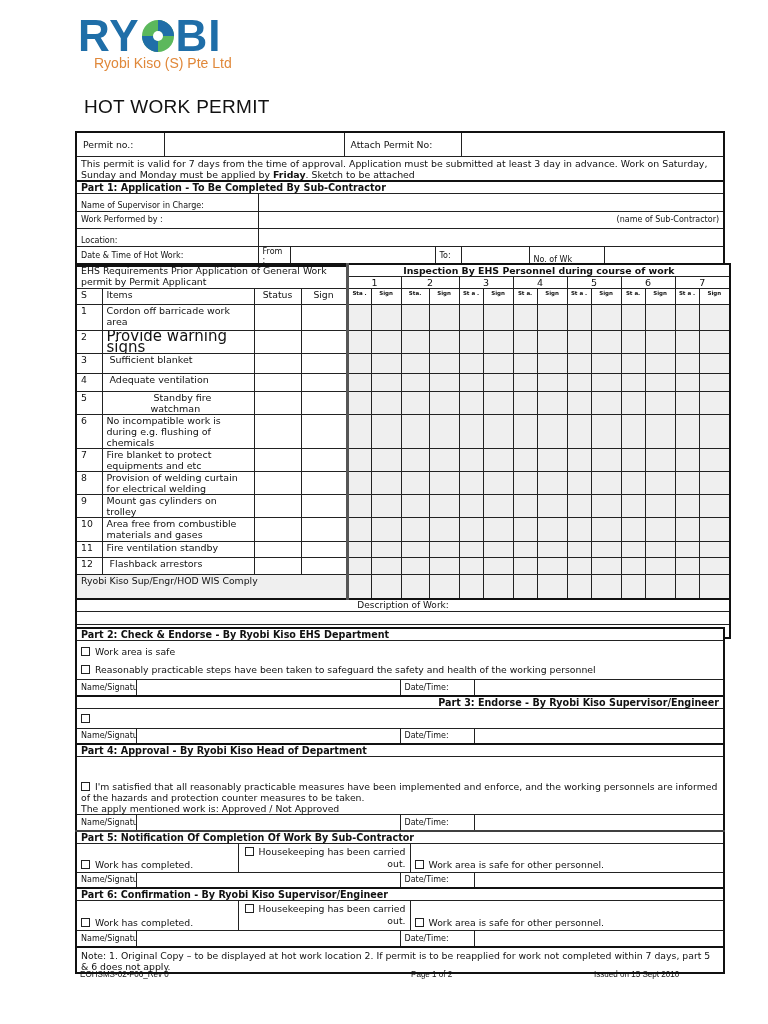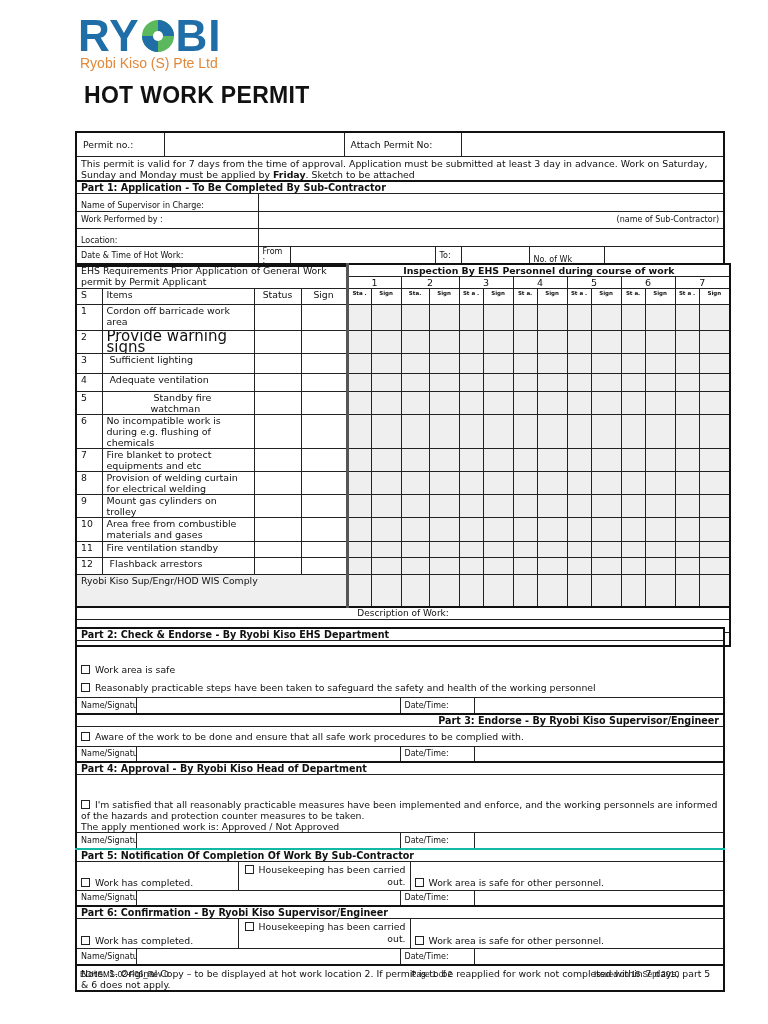--- a/index.html
+++ b/index.html
@@ -1,21 +1,21 @@
 <!DOCTYPE html>
 <html><head>
 <meta charset="utf-8">
 <style>
   html,body{margin:0;padding:0;background:#fff;}
   body{width:768px;height:1024px;position:relative;overflow:hidden;font-family:"DejaVu Sans",sans-serif;color:#111;}
   .logo{position:absolute;left:78px;top:16px;}
   .logo-word{font-family:"Liberation Sans",sans-serif;font-weight:900;font-size:44px;color:#1f6ea8;letter-spacing:1px;line-height:40px;display:flex;align-items:center;}
   .logo-o{display:inline-block;width:34px;height:34px;margin:0 1px;}
-  .logo-sub{font-family:"Liberation Sans",sans-serif;font-size:14px;color:#e0883a;margin-top:-1px;margin-left:2px;}
-  .title{position:absolute;left:84px;top:82px;font-family:"Liberation Sans",sans-serif;font-weight:bold;font-size:23px;letter-spacing:.3px;}
+  .logo-sub{font-family:"Liberation Sans",sans-serif;font-size:14px;color:#e0883a;margin-top:-1px;margin-left:16px;}
+  .title{position:absolute;left:84px;top:96px;font-family:"Liberation Sans",sans-serif;font-weight:normal;font-size:19px;letter-spacing:.3px;}
   table{border-collapse:collapse;table-layout:fixed;}
   td{border:1px solid #222;padding:0 4px;font-size:9.3px;vertical-align:top;line-height:11px;overflow:hidden;}
   .t{position:absolute;left:75px;width:648px;}
   .outer{border:2px solid #111;}
   .hdr{font-weight:bold;font-size:9.6px;background:#fff;}
   .small{font-size:8px;}
   .tiny{font-size:5.5px;font-weight:bold;text-align:center;padding:1px 0;line-height:7px;}
   .grey{background:#efefef;}
   .cb{display:inline-block;width:7px;height:7px;border:1px solid #222;margin-right:5px;vertical-align:-1px;}
   .footer{position:absolute;top:968px;font-family:"Liberation Sans",sans-serif;font-size:9.5px;transform:scaleX(.85);transform-origin:left;}
@@ -187,21 +187,21 @@
         <td class="grey"></td>
         <td class="grey"></td>
         <td class="grey"></td>
         <td class="grey"></td>
         <td class="grey"></td>
         <td class="grey"></td>
         <td class="grey"></td>
       </tr>
       <tr style="height: 20px;">
         <td>3</td>
-        <td style="font-size: 9.5px; white-space: pre-wrap;"> Sufficient lighting</td>
+        <td style="font-size: 9.5px; white-space: pre-wrap;"> Sufficient blanket</td>
         <td></td>
         <td></td>
         <td class="grey thick-l"></td>
         <td class="grey"></td>
         <td class="grey"></td>
         <td class="grey"></td>
         <td class="grey"></td>
         <td class="grey"></td>
         <td class="grey"></td>
         <td class="grey"></td>
@@ -387,21 +387,21 @@
         <td class="grey"></td>
         <td class="grey"></td>
         <td class="grey"></td>
         <td class="grey"></td>
         <td class="grey"></td>
         <td class="grey"></td>
         <td class="grey"></td>
       </tr>
     </tbody>
   <tbody>
-      <tr style="height:32px;" id="comply-row">
+      <tr style="height:24px;" id="comply-row">
     <td colspan="4" class="grey">Ryobi Kiso Sup/Engr/HOD  WIS Comply</td>
   <td class="grey thick-l"></td>
         <td class="grey"></td>
         <td class="grey"></td>
         <td class="grey"></td>
         <td class="grey"></td>
         <td class="grey"></td>
         <td class="grey"></td>
         <td class="grey"></td>
         <td class="grey"></td>
@@ -434,37 +434,37 @@
       <col style="width:54px">
       <col style="width:10px">
       <col style="width:250px">
   </colgroup>
 
   <tbody>
       <tr style="height:12px;">
         <td colspan="9" class="hdr">Part 2:  Check &amp; Endorse - By Ryobi Kiso EHS Department</td>
       </tr>
   <tr style="height:36px;">
-    <td colspan="9" style="font-size:9.3px;line-height:18px;padding-top:20px;">
+    <td colspan="9" style="font-size:9.3px;line-height:18px;padding-top:2px;">
       <div><span class="cb"></span><span>Work area is safe</span></div>
       <div><span class="cb"></span><span>Reasonably practicable steps have been taken to safeguard the safety and health of the working personnel</span></div>
     </td>
   </tr>
   <tr style="height:16px;">
     <td colspan="1" class="small" style="vertical-align:middle;width:auto;">Name/Signature:</td>
     <td colspan="4"></td>
     <td colspan="3" class="small" style="vertical-align:middle;">Date/Time:</td>
     <td colspan="1"></td>
   </tr>
 
   <tr style="height:12px;text-align:right;">
         <td colspan="9" class="hdr" style="border-top:2px solid #111;">Part 3:  Endorse - By Ryobi Kiso Supervisor/Engineer</td>
       </tr>
   <tr style="height:20px;">
-    <td colspan="9" style="vertical-align:middle;"><span class="cb"></span><span>Aware of the work to be done and ensure that all safe work procedures to be complied with.</span></td>
+    <td colspan="9" style="vertical-align:middle;"><span class="cb"></span></td>
   </tr>
   <tr style="height:16px;">
     <td colspan="1" class="small" style="vertical-align:middle;">Name/Signature:</td>
     <td colspan="4"></td>
     <td colspan="3" class="small" style="vertical-align:middle;">Date/Time:</td>
     <td colspan="1"></td>
   </tr>
 
   <tr style="height:12px;">
         <td colspan="9" class="hdr" style="border-top:2px solid #111;">Part 4:  Approval -  By Ryobi Kiso Head of Department</td>
@@ -476,21 +476,21 @@
     </td>
   </tr>
   <tr style="height:16px;">
     <td colspan="1" class="small" style="vertical-align:middle;">Name/Signature:</td>
     <td colspan="4"></td>
     <td colspan="3" class="small" style="vertical-align:middle;">Date/Time:</td>
     <td colspan="1"></td>
   </tr>
 
   <tr style="height:12px;">
-        <td colspan="9" class="hdr" style="border-top:2px solid #14b8a6;">Part 5:  Notification Of Completion Of Work By Sub-Contractor</td>
+        <td colspan="9" class="hdr" style="border-top:2px solid #404040;">Part 5:  Notification Of Completion Of Work By Sub-Contractor</td>
       </tr>
   <tr style="height:28px;">
     <td colspan="3" style="vertical-align:bottom;padding-bottom:2px;"><span class="cb"></span><span>Work has completed.</span></td>
     <td colspan="3" style="text-align:right;padding:2px 4px;line-height:12px;"><span class="cb"></span><span>Housekeeping has been carried out.</span></td>
     <td colspan="3" style="vertical-align:bottom;padding-bottom:2px;"><span class="cb"></span><span>Work area is safe for other personnel.</span></td>
   </tr>
   <tr style="height:16px;">
     <td colspan="1" class="small" style="vertical-align:middle;">Name/Signature:</td>
     <td colspan="4"></td>
     <td colspan="3" class="small" style="vertical-align:middle;">Date/Time:</td>

